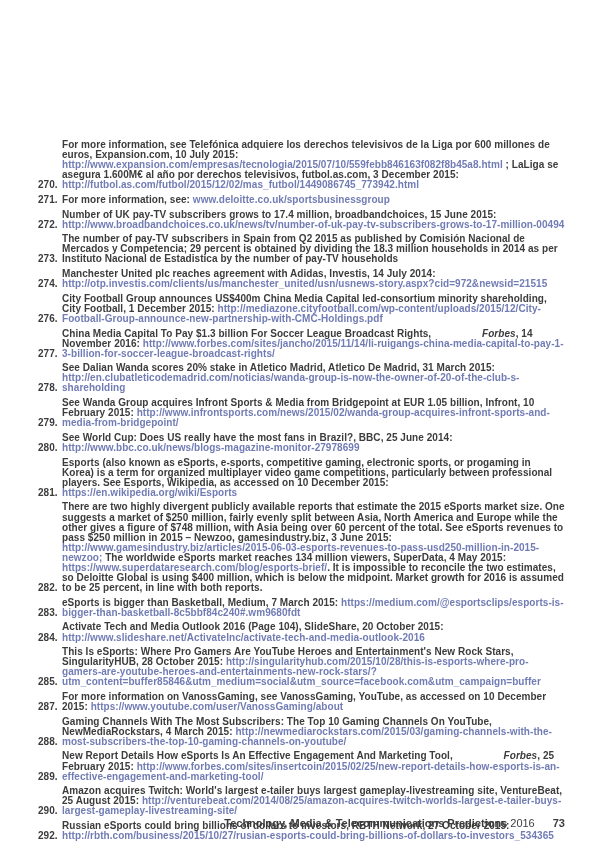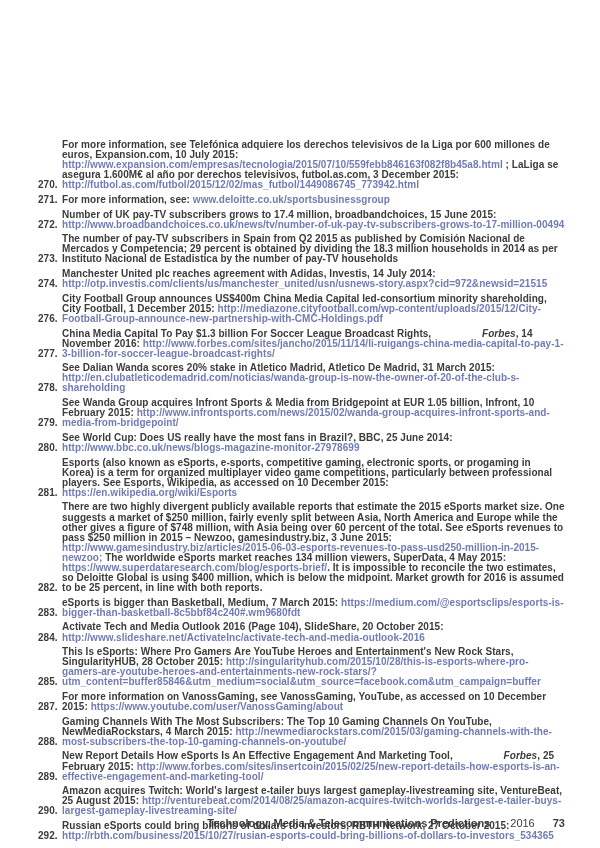--- a/index.html
+++ b/index.html
@@ -62,21 +62,21 @@
     font-size: 11px;
     line-height: 10px;
     color: #3c3c3c;
     white-space: nowrap;
   }
   .footer .f-title {
     font-weight: bold;
   }
   .footer .f-year {
     font-weight: normal;
-    margin-left: 20px;
+    margin-left: 3px;
   }
   .footer .f-page {
     font-weight: bold;
     margin-left: 18px;
   }
 </style>
 </head>
 <body>
 
 <div class="page">

